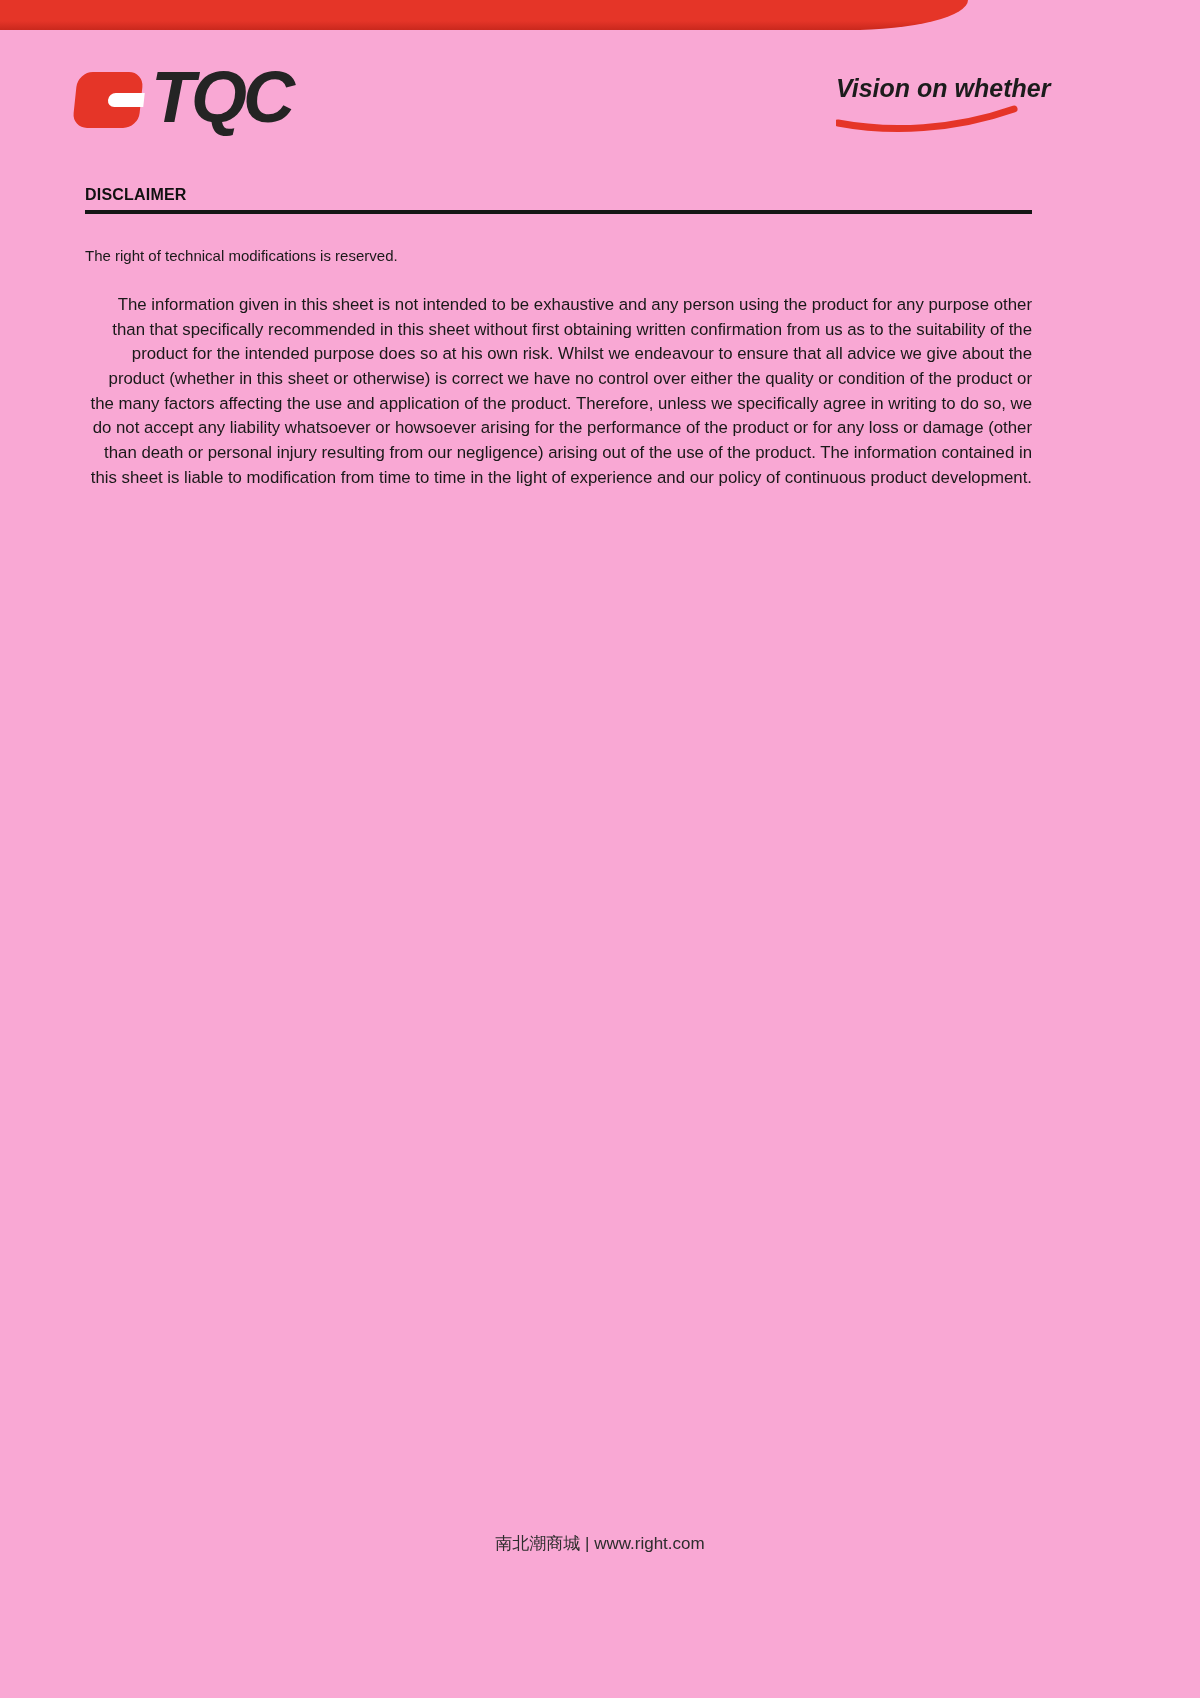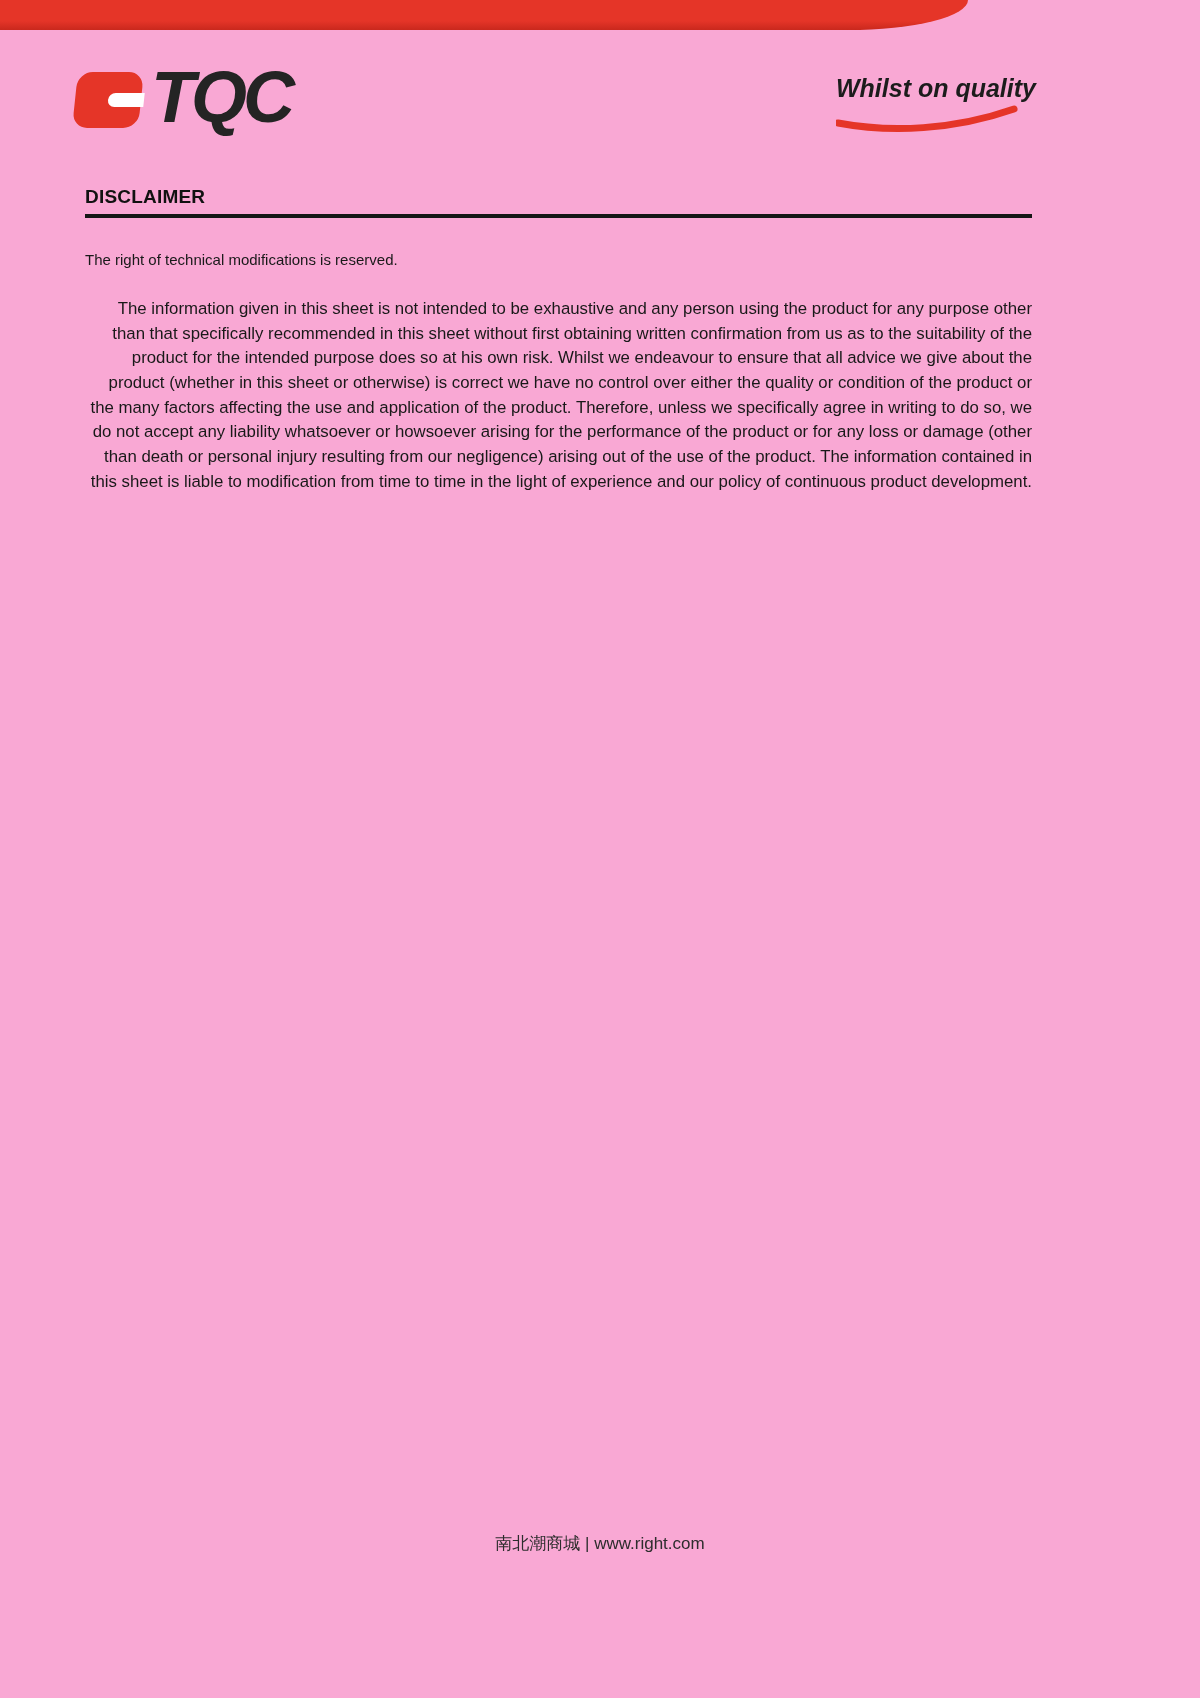--- a/index.html
+++ b/index.html
@@ -91,21 +91,21 @@
   }
 
   
   .main {
     position: absolute;
     left: 85px;
     top: 186px;
     width: 947px;
   }
   .heading {
-    font-size: 19px;
+    font-size: 16px;
     font-weight: bold;
     color: #111111;
     letter-spacing: 0.2px;
   }
   .heading-rule {
     width: 100%;
     height: 4px;
     background: #161616;
     margin-top: 6px;
   }
@@ -141,21 +141,21 @@
 
   <div class="top-banner"></div>
 
   <header>
     <div class="logo">
       <span class="logo-icon"></span>
       <span class="logo-text">TQC</span>
     </div>
 
     <div class="tagline-wrap">
-      <span class="tagline-text">Whilst on quality</span>
+      <span class="tagline-text">Vision on whether</span>
       <svg class="tagline-swoosh" viewBox="0 0 192 32" xmlns="http://www.w3.org/2000/svg" aria-hidden="true">
         <path d="M2 18 C 55 28, 118 25, 178 4" fill="none" stroke="#e53528" stroke-width="7" stroke-linecap="round"></path>
       </svg>
     </div>
   </header>
 
   <main class="main">
     <h1 class="heading">DISCLAIMER</h1>
     <div class="heading-rule"></div>
     <p class="para-1">The right of technical modifications is reserved.</p>

